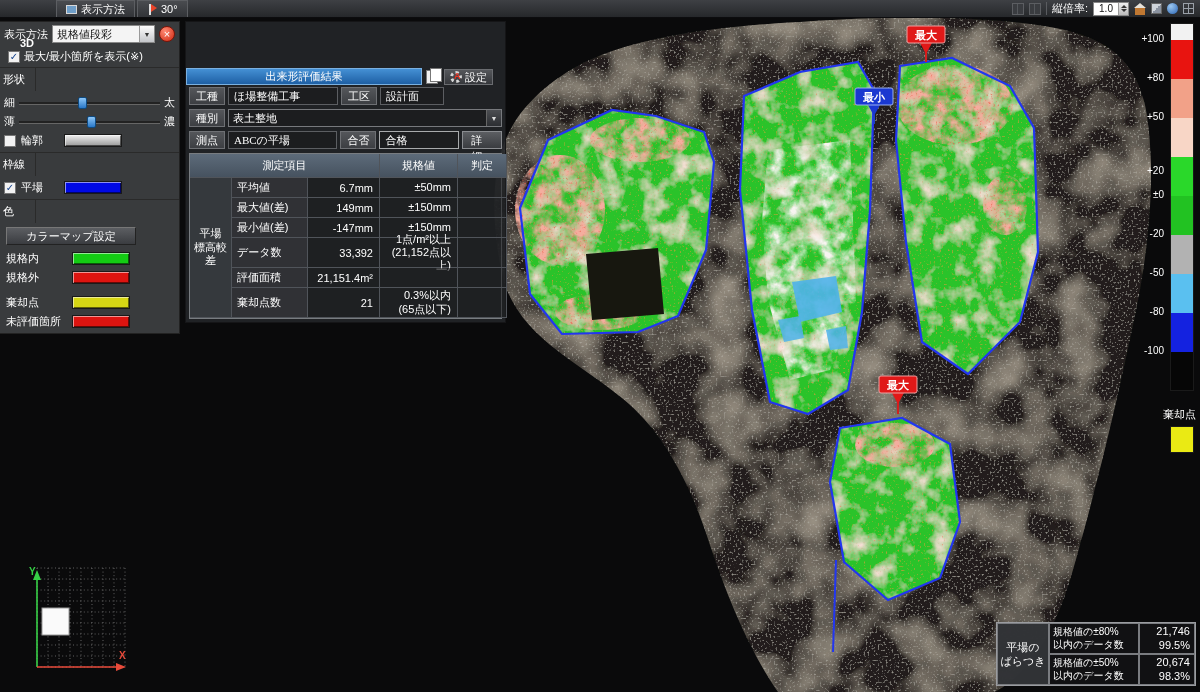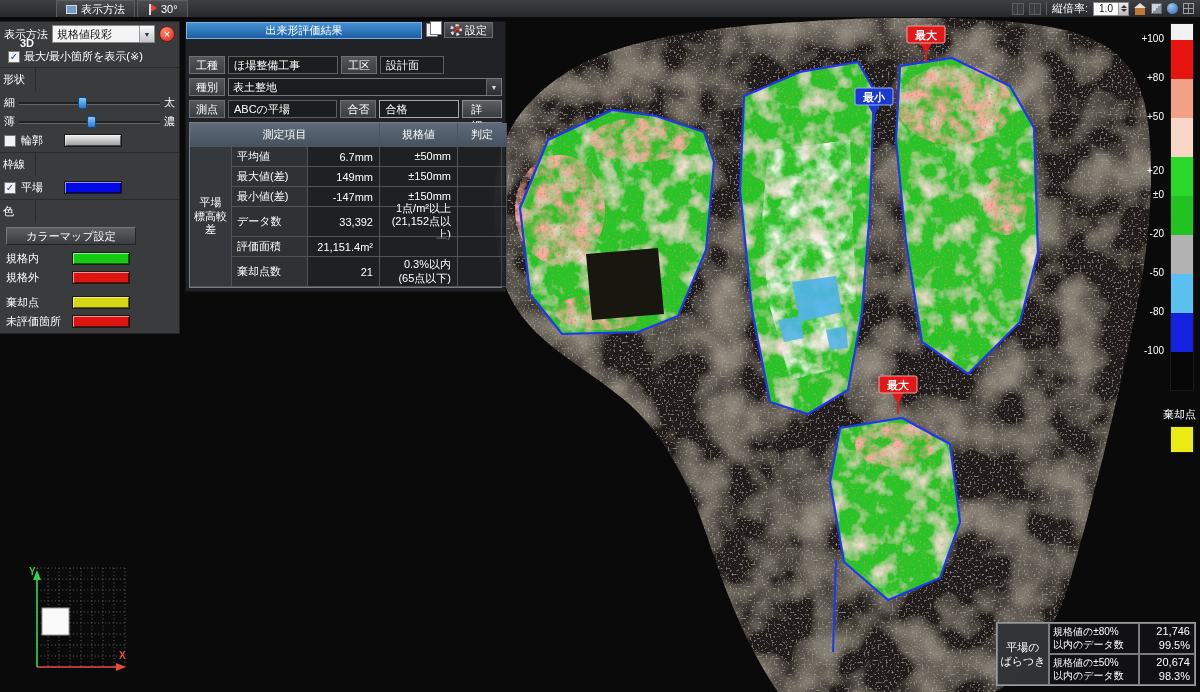--- a/index.html
+++ b/index.html
@@ -72,21 +72,21 @@
     box-shadow:inset 1px 1px 0 rgba(255,255,255,.55), inset -1px -1px 0 rgba(0,0,0,.55); }
   .cmap-btn { width:130px; height:18px; margin:2px 0 4px 2px; text-align:center; line-height:16px;
     background:linear-gradient(#5c5e62,#3a3c40); border:1px solid #777; border-bottom-color:#222; border-right-color:#222; }
   .color-row { display:flex; align-items:center; padding:2px 0 2px 2px; }
   .color-row .clabel { width:66px; }
   .gap6 { height:6px; }
 
   
   .result-panel { position:absolute; left:185px; top:21px; width:321px; z-index:30;
     background:rgba(36,38,41,0.87); border:1px solid #151517; }
-  .rp-header { height:32px; display:flex; align-items:flex-start; }
+  .rp-header { height:32px; display:flex; align-items:flex-end;margin-top:31px; }
   .rp-title { width:236px; display:flex; align-items:center; justify-content:center;
     background:linear-gradient(#4490d4,#1e5fa4); border:1px solid #7ab0e0; }
   .rp-hicons { flex:1; display:flex; align-items:center; gap:6px; padding:0 4px; }
   .copy-icon { width:12px; height:14px; background:#f0f0f0; border:1px solid #777; position:relative; }
   .copy-icon::after { content:""; position:absolute; left:3px; top:-3px; width:10px; height:12px;
     background:#fff; border:1px solid #777; }
   .settings-btn { display:flex; align-items:center; gap:3px; padding:0 5px; height:16px;
     background:linear-gradient(#55575b,#35373b); border:1px solid #6a6c70; }
   .gear-icon { width:12px; height:12px; border-radius:50%; border:3px dotted #d8d8d8; position:relative; }
   .gear-icon::after { content:"A"; position:absolute; left:1px; top:-3px; color:#e83020; font-size:9px; font-weight:bold; }
@@ -373,21 +373,21 @@
   <div class="rp-row">
     <span class="flabel">種別</span>
     <span class="ddd">
       <span class="dd-text">表土整地</span>
       <span class="dd-arrow"></span>
     </span>
   </div>
 
   <div class="rp-row">
     <span class="flabel">測点</span>
-    <span class="fbox" style="width:110px;">ABCの平場</span>
+    <span class="fbox" style="width:110px;font-family:Liberation Serif, serif;">ABCの平場</span>
     <span class="flabel">合否</span>
     <span class="pass-box">合格</span>
     <span class="detail-btn">詳細</span>
   </div>
 
   <div class="rtable">
     <div class="th th-item">測定項目</div>
     <div class="th">規格値</div>
     <div class="th">判定</div>
 

